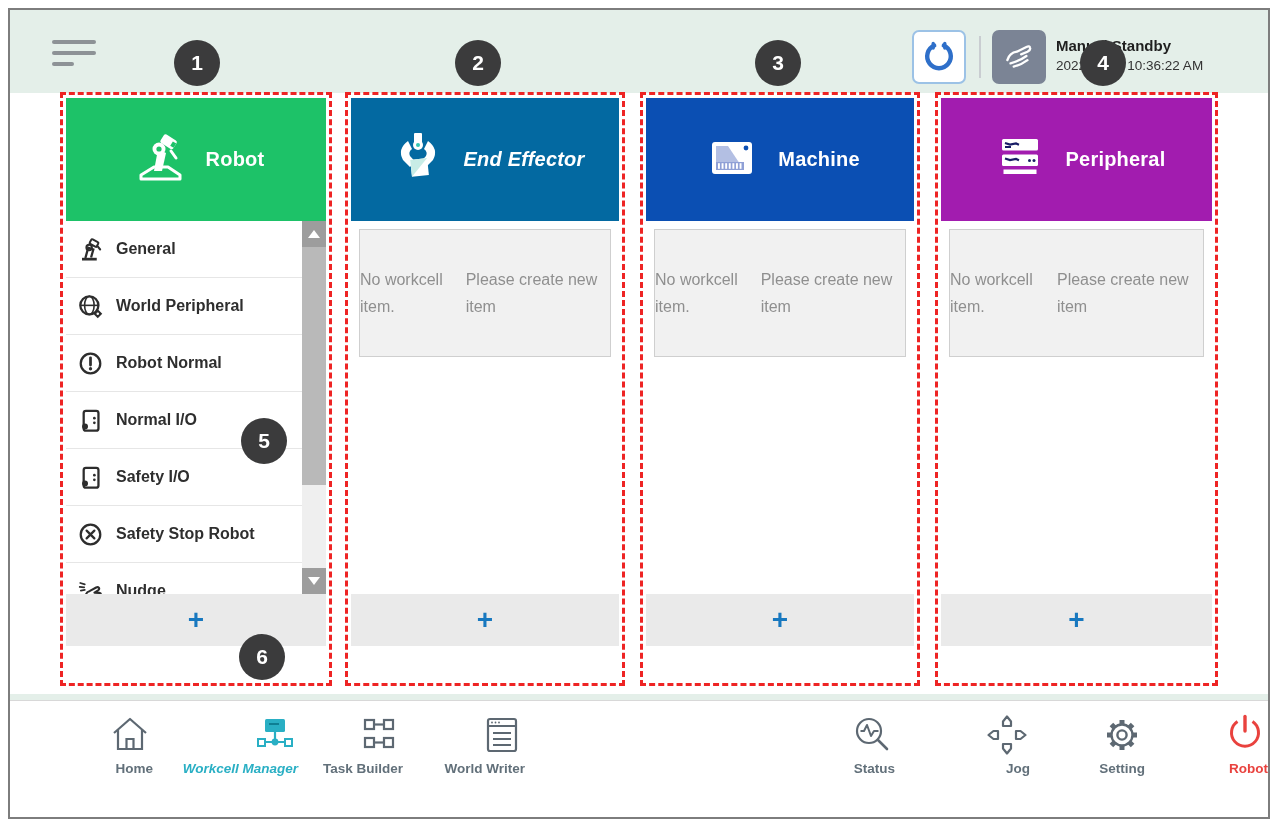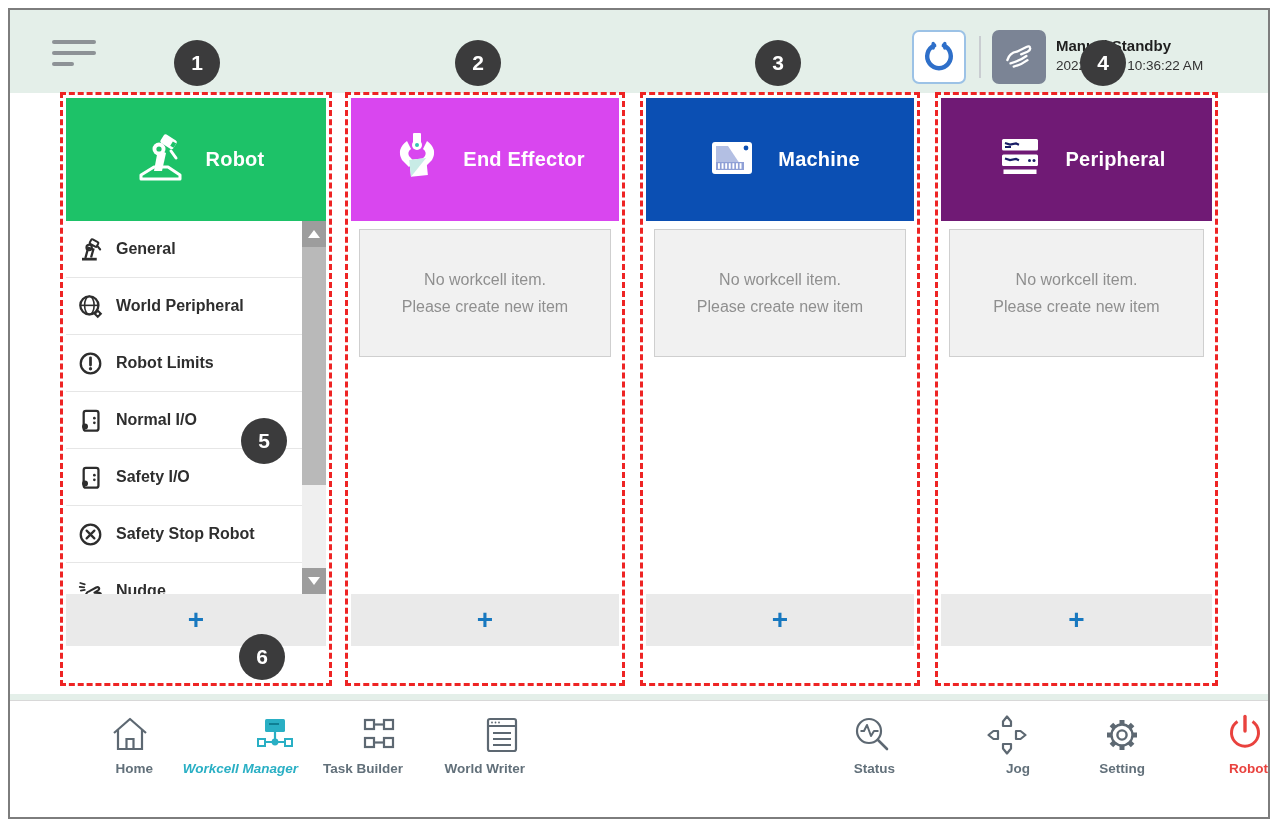--- a/index.html
+++ b/index.html
@@ -41,23 +41,23 @@
   .col-1 { left:60px;  width:272px; }
   .col-2 { left:345px; width:280px; }
   .col-3 { left:640px; width:280px; }
   .col-4 { left:935px; width:283px; }
 
   .col-header { height:123px; display:flex; flex-direction:row; align-items:center;
                 justify-content:center; gap:14px; cursor:pointer; }
   .col-header .hicon { width:64px; height:64px; }
   .col-title { color:#fff; font-size:20px; font-weight:700; letter-spacing:.2px; }
   .hd-robot      { background:#1dc268; }
-  .hd-endeffector{ background:#d946ef; }
+  .hd-endeffector{ background:#0369a1;font-style:italic; }
   .hd-machine    { background:#0b4fb3; }
-  .hd-peripheral { background:#701a75; }
+  .hd-peripheral { background:#a21caf; }
 
   .col-body { position:relative; background:#ffffff; height:373px; overflow:hidden; }
 
   
   .menu-row { height:57px; display:flex; align-items:center; padding-left:12px; 
               border-bottom:1px solid #e6e6e6; background:#fff; cursor:pointer; }
   .menu-row .micon { width:25px; height:25px; flex:0 0 25px; }
   .menu-label { margin-left:13px; font-size:16px; font-weight:700; color:#2e2e2e; white-space:nowrap; }
   .lock { margin-left:auto; width:17px; height:19px; }
 
@@ -65,21 +65,21 @@
   .vscroll { position:absolute; right:0; top:0; bottom:0; width:24px; background:#efefef; z-index:5; }
   .vs-btn { position:absolute; left:0; width:24px; height:26px; background:#9d9d9d;
             display:flex; align-items:center; justify-content:center; cursor:pointer; }
   .vs-up { top:0; } .vs-down { bottom:0; }
   .tri-up   { width:0; height:0; border-left:6px solid transparent; border-right:6px solid transparent; border-bottom:8px solid #fff; }
   .tri-down { width:0; height:0; border-left:6px solid transparent; border-right:6px solid transparent; border-top:8px solid #fff; }
   .vs-thumb { position:absolute; left:0; top:26px; width:24px; height:238px; background:#b9b9b9; cursor:grab; }
 
   
   .empty-box { margin:8px; height:128px; background:#f1f1f1; border:1px solid #cfcfcf;
-               display:flex; flex-direction:column; align-items:center; justify-content:center; }
+               display:flex; flex-direction:row; align-items:center; justify-content:center; }
   .empty-box div { font-size:16px; color:#8f8f8f; line-height:27px; }
 
   
   .add-bar { height:52px; background:#eaeaea; display:flex; align-items:center; justify-content:center;
              cursor:pointer; }
   .add-bar span { color:#1878bf; font-size:28px; font-weight:700; line-height:28px; }
 
   
   .navbar { position:absolute; left:10px; top:700px; width:1258px; height:117px; background:#ffffff;
             border-top:1px solid #d8d8d8; z-index:20; }
@@ -164,21 +164,21 @@
           <path d="M4.6 8 V5.6 a3.4 3.4 0 0 1 6.8 0 V8" fill="none" stroke="#222" stroke-width="2.3"></path>
           <rect x="2" y="8" width="12" height="8.5" rx="1.2" fill="#222"></rect>
         </svg>
       </div>
       <div class="menu-row">
         <svg class="micon" viewBox="0 0 22 22">
           <circle cx="11" cy="11" r="8.6" fill="none" stroke="#2d2d2d" stroke-width="2"></circle>
           <path d="M11 6 V12.4" stroke="#2d2d2d" stroke-width="2.4" stroke-linecap="round"></path>
           <circle cx="11" cy="15.6" r="1.45" fill="#2d2d2d"></circle>
         </svg>
-        <span class="menu-label">Robot Limits</span>
+        <span class="menu-label">Robot Normal</span>
         <svg class="lock" viewBox="0 0 16 18">
           <path d="M4.6 8 V5.6 a3.4 3.4 0 0 1 6.8 0 V8" fill="none" stroke="#222" stroke-width="2.3"></path>
           <rect x="2" y="8" width="12" height="8.5" rx="1.2" fill="#222"></rect>
         </svg>
       </div>
       <div class="menu-row">
         <svg class="micon" viewBox="0 0 22 22">
           <rect x="5" y="2.5" width="13" height="17.5" rx="2" fill="none" stroke="#2d2d2d" stroke-width="2"></rect>
           <circle cx="6.2" cy="16.2" r="2.6" fill="#2d2d2d"></circle>
           <circle cx="14.4" cy="9" r="1.2" fill="#2d2d2d"></circle>

